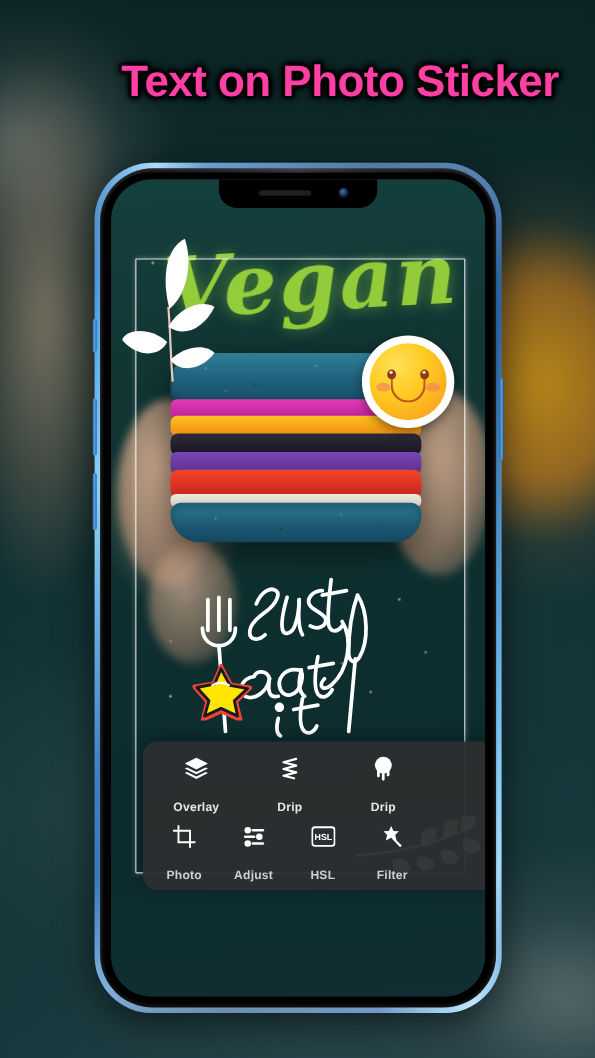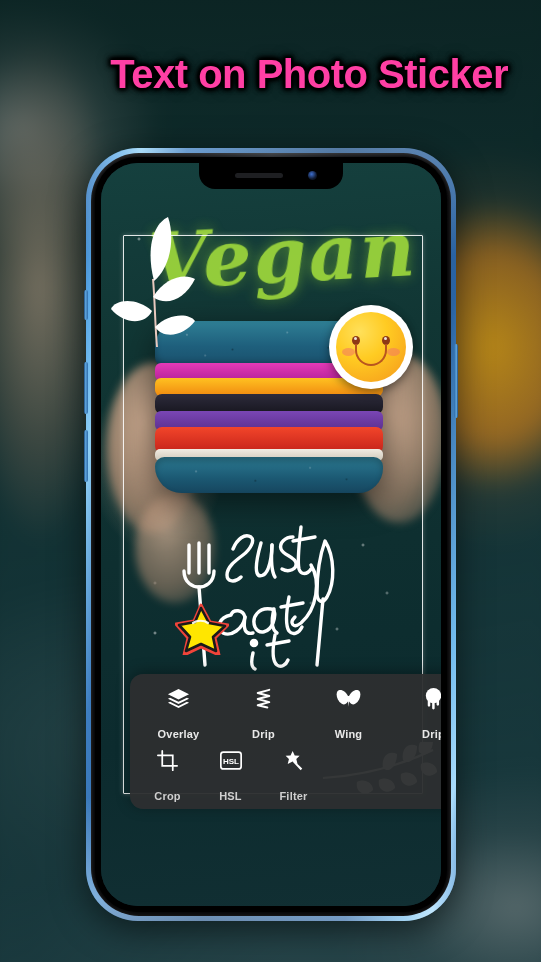--- a/index.html
+++ b/index.html
@@ -415,30 +415,20 @@
 
         <div class="tool-item">
           <div class="tool-ic">
             <svg viewBox="0 0 24 24" width="23" height="23" fill="none" stroke="#ffffff" stroke-width="2.1" stroke-linecap="round" stroke-linejoin="round">
               <path d="M18 3 L6 6.2 L18 9.4 L6 12.6 L18 15.8 L6 19 L16 21.4"></path>
             </svg>
           </div>
           <div class="tool-lb">Drip</div>
         </div>
 
-        <div class="tool-item">
-          <div class="tool-ic">
-            <svg viewBox="0 0 26 20" width="25" height="20" fill="#ffffff">
-              <path d="M13 9 C10 2 4 0 1.5 3 C-0.5 6 1 13 6 16 C9.5 18 12 15 13 12 Z"></path>
-              <path d="M13 9 C16 2 22 0 24.5 3 C26.5 6 25 13 20 16 C16.5 18 14 15 13 12 Z"></path>
-              <path d="M12 8 L13 19 L14 8 Z"></path>
-            </svg>
-          </div>
-          <div class="tool-lb">Wing</div>
-        </div>
 
         <div class="tool-item">
           <div class="tool-ic">
             <svg viewBox="0 0 24 24" width="23" height="23" fill="#ffffff">
               <circle cx="12" cy="9" r="8"></circle>
               <path d="M6 12 L6 19 C6 21 8.6 21 8.6 19 L8.6 12 Z"></path>
               <path d="M10.6 13 L10.6 22 C10.6 24 13.2 24 13.2 22 L13.2 13 Z"></path>
               <path d="M15.2 12 L15.2 18 C15.2 20 17.8 20 17.8 18 L17.8 12 Z"></path>
             </svg>
           </div>
@@ -448,24 +438,37 @@
 
       <div class="tool-row row-2">
 
         <div class="tool-item">
           <div class="tool-ic">
             <svg viewBox="0 0 24 24" width="21" height="21" fill="none" stroke="#ffffff" stroke-width="2" stroke-linecap="round">
               <path d="M6 1 L6 18 L23 18"></path>
               <path d="M1 6 L18 6 L18 23"></path>
             </svg>
           </div>
-          <div class="tool-lb">Crop</div>
-        </div>
-
-
+          <div class="tool-lb">Photo</div>
+        </div>
+
+
+        <div class="tool-item">
+          <div class="tool-ic">
+            <svg viewBox="0 0 24 24" width="21" height="21" fill="#ffffff">
+              <rect x="10" y="4.2" width="13" height="2.6" rx="1.3"></rect>
+              <circle cx="6" cy="5.5" r="3.4"></circle>
+              <rect x="2" y="11" width="12" height="2.6" rx="1.3"></rect>
+              <circle cx="18" cy="12.3" r="3.4"></circle>
+              <rect x="10" y="18" width="13" height="2.6" rx="1.3"></rect>
+              <circle cx="6" cy="19.3" r="3.4"></circle>
+            </svg>
+          </div>
+          <div class="tool-lb">Adjust</div>
+        </div>
 
         <div class="tool-item">
           <div class="tool-ic">
             <svg viewBox="0 0 26 22" width="22" height="19">
               <rect x="1" y="1" width="24" height="20" rx="3" fill="none" stroke="#ffffff" stroke-width="2"></rect>
               <text x="13" y="15" text-anchor="middle" font-family="Liberation Sans, sans-serif" font-size="9.5" font-weight="bold" fill="#ffffff">HSL</text>
             </svg>
           </div>
           <div class="tool-lb">HSL</div>
         </div>

